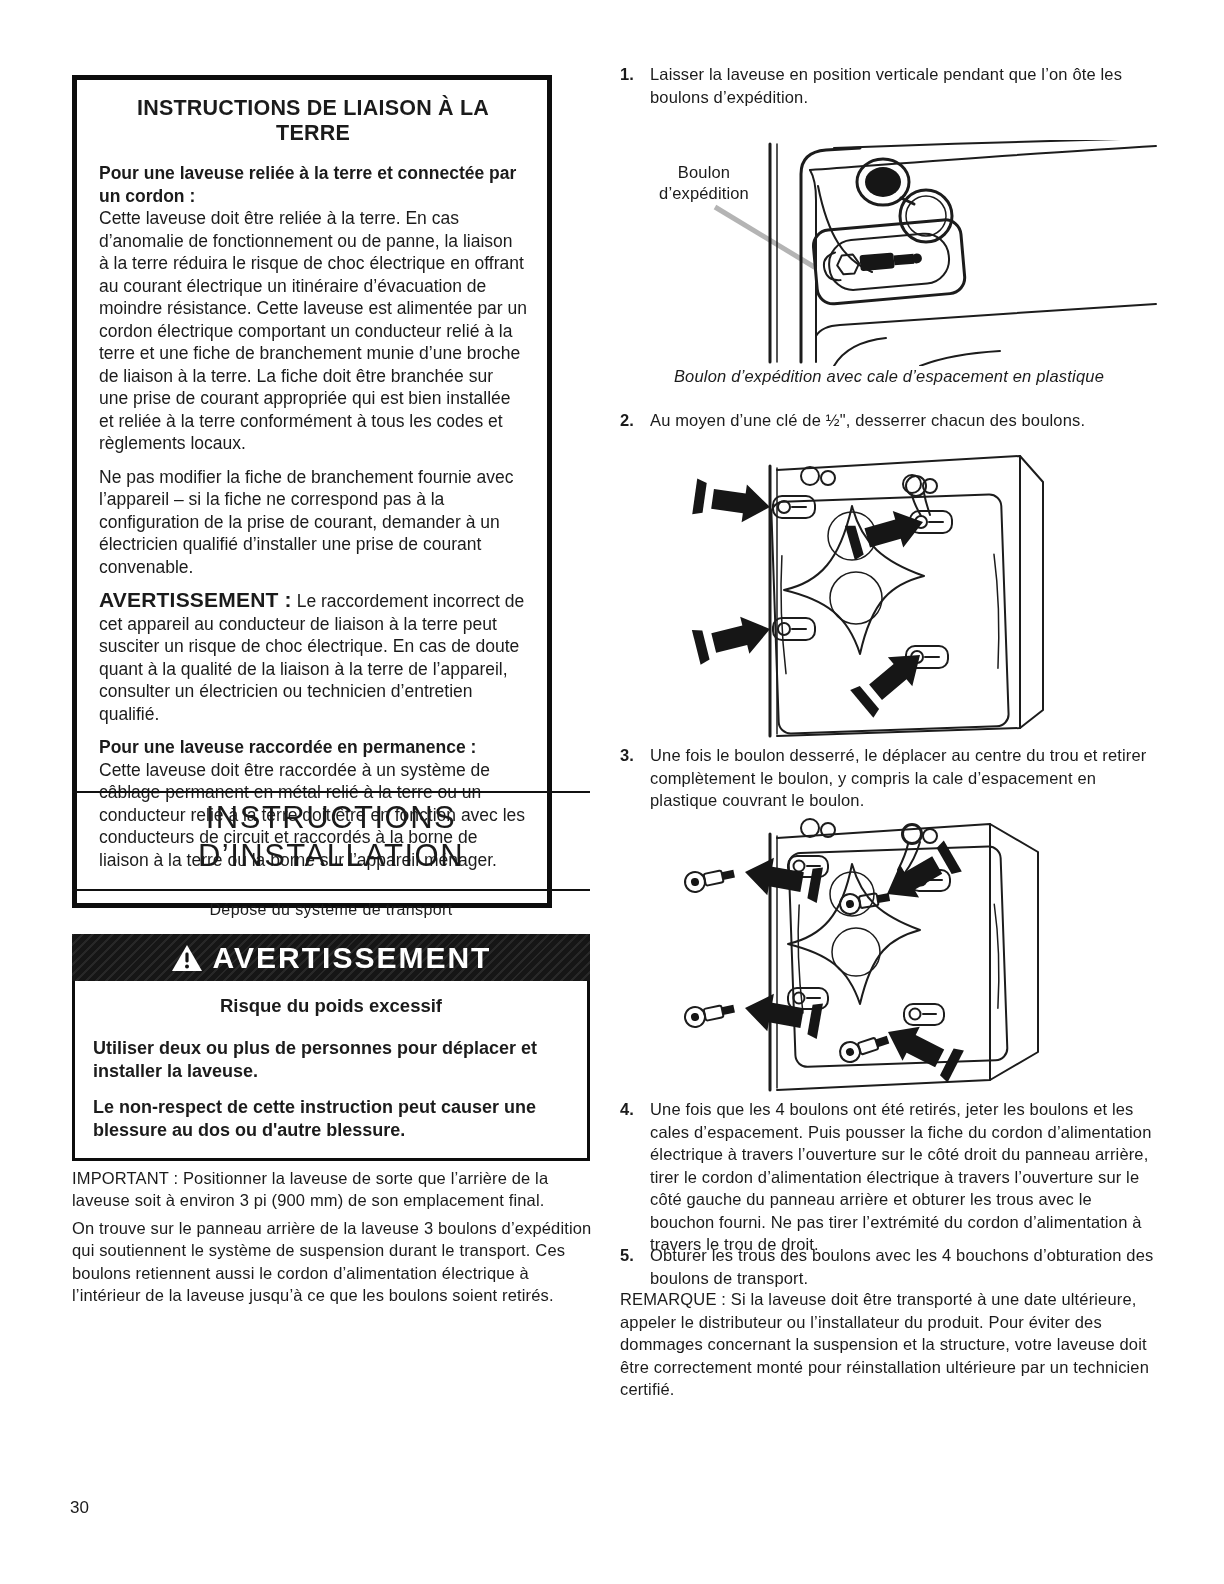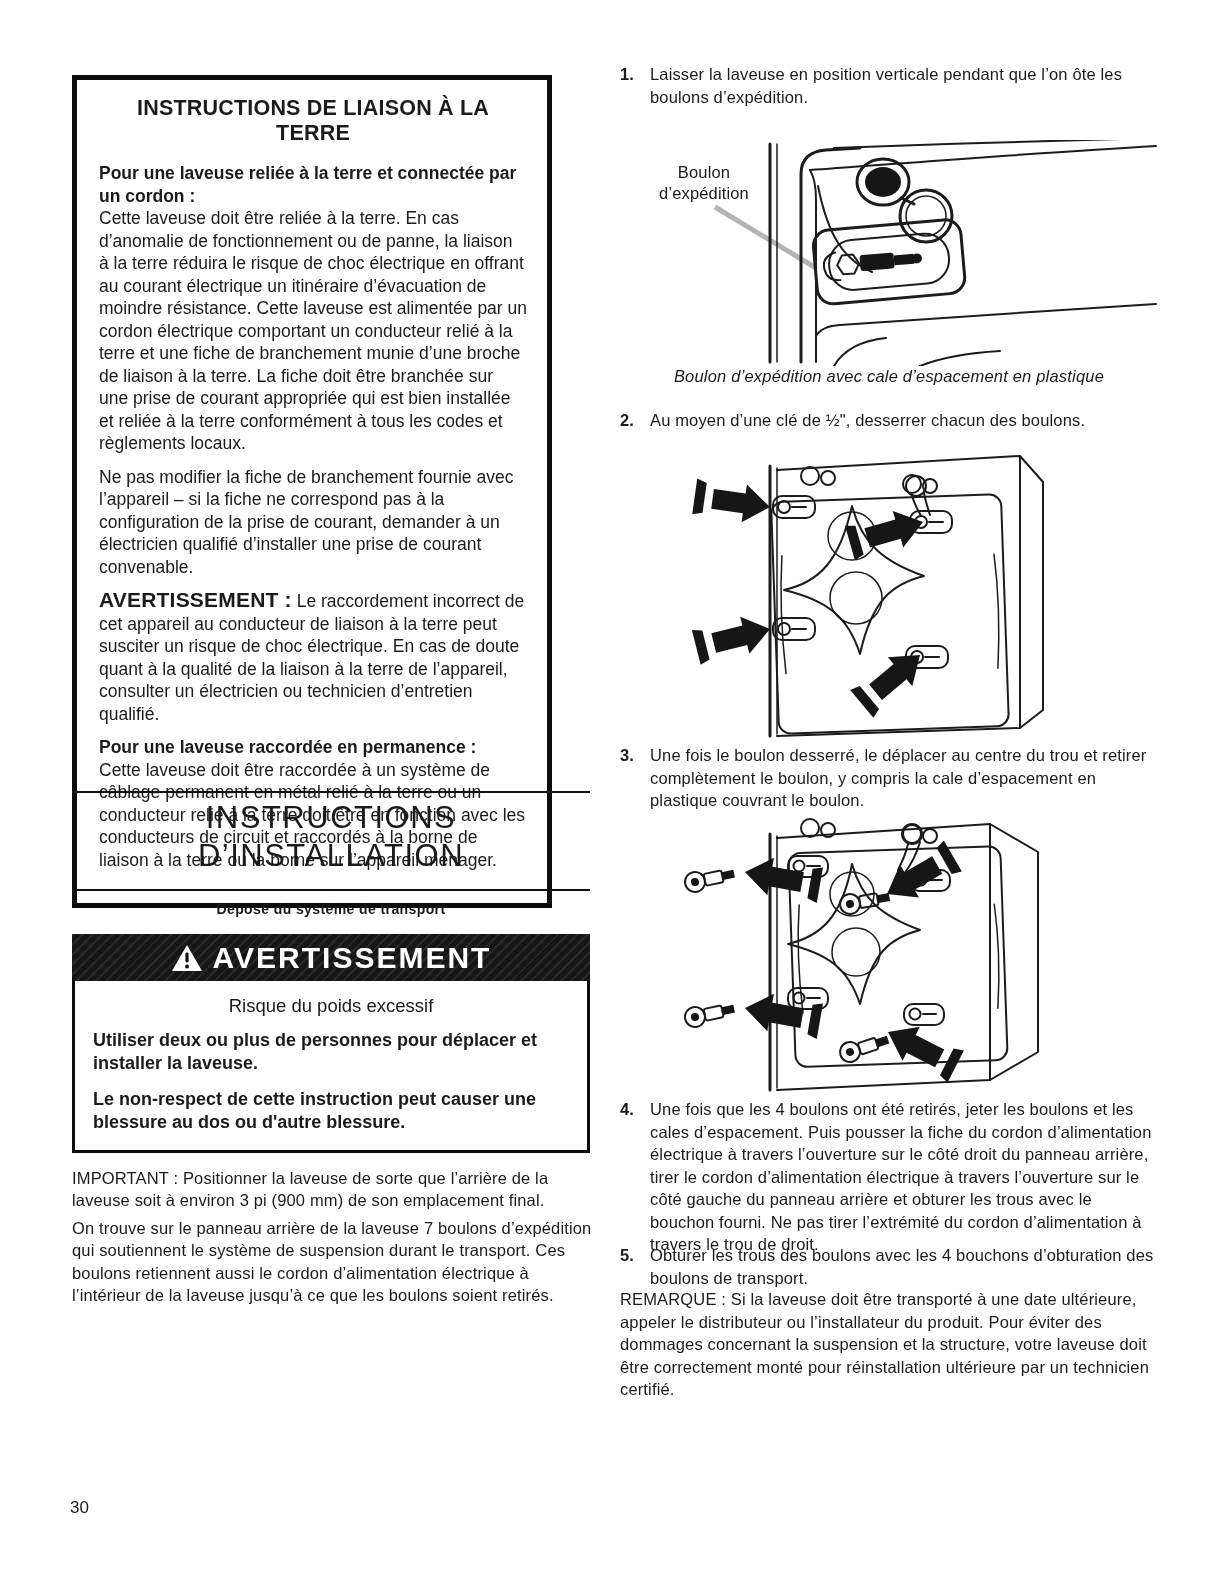--- a/index.html
+++ b/index.html
@@ -11,29 +11,29 @@
   .ground-box{left:72px;top:75px;width:480px;border:5px solid #0d0d0d;
               box-sizing:border-box;padding:14px 20px 16px 22px;background:#fff;}
   .ground-title{font-size:21.5px;font-weight:bold;text-align:center;margin:2px 0 16px 0;letter-spacing:.2px;}
   .gb-lead{font-size:17.5px;font-weight:bold;line-height:22.5px;margin:0;}
   .gb-body{font-size:17.5px;line-height:22.5px;margin:0 0 11px 0;}
   .gb-bigwarn{font-size:21px;font-weight:bold;letter-spacing:.2px;}
 
   .rule{left:72px;width:518px;height:2px;background:#111;}
   .install-title{left:72px;top:799px;width:518px;text-align:center;font-size:31px;line-height:38px;
                  font-weight:normal;letter-spacing:1.5px;}
-  .depose-sub{left:72px;top:901px;width:518px;text-align:center;font-size:14px;font-weight:bold;letter-spacing:.4px;}
+  .depose-sub{left:72px;top:901px;width:518px;text-align:center;font-size:16px;font-weight:normal;letter-spacing:.4px;}
 
   .warnbox{left:72px;top:934px;width:518px;box-sizing:border-box;}
   .warn-header{height:47px;background:#161616;
      background-image:repeating-linear-gradient(135deg,rgba(255,255,255,.08) 0 2px,rgba(0,0,0,0) 2px 7px);
      display:flex;align-items:center;justify-content:center;gap:10px;}
   .warn-header-text{color:#fff;font-size:30px;font-weight:bold;letter-spacing:2px;}
   .warn-body{border:3px solid #0d0d0d;border-top:none;box-sizing:border-box;padding:10px 18px 14px 18px;}
-  .risk-title{text-align:center;font-size:18.5px;font-weight:normal;margin:4px 0 12px 0;}
+  .risk-title{text-align:center;font-size:18.5px;font-weight:bold;margin:4px 0 20px 0;}
   .warn-par{font-size:18px;font-weight:bold;line-height:23px;margin:0 0 13px 0;}
   .warn-par:last-child{margin-bottom:2px;}
 
   .left-par{left:72px;width:524px;font-size:16.5px;line-height:22.5px;letter-spacing:.15px;}
   .lead-label{font-weight:normal;}
   .page-num{left:70px;top:1498px;font-size:17px;font-weight:normal;}
 
   
   .rc{left:620px;width:538px;}
   .step{display:flex;font-size:16.5px;line-height:22.5px;letter-spacing:.15px;}
@@ -88,21 +88,21 @@
     </div>
     <div class="warn-body">
       <div class="risk-title">Risque du poids excessif</div>
       <p class="warn-par">Utiliser deux ou plus de personnes pour déplacer et installer la laveuse.</p>
       <p class="warn-par">Le non-respect de cette instruction peut causer une blessure au dos ou d'autre blessure.</p>
     </div>
   </div>
 
   <p class="abs left-par" style="top:1150px"><span class="lead-label">IMPORTANT :</span> <span>Positionner la laveuse de sorte que l’arrière de la laveuse soit à environ 3 pi (900 mm) de son emplacement final.</span></p>
 
-  <p class="abs left-par" style="top:1200px">On trouve sur le panneau arrière de la laveuse 7 boulons d’expédition qui soutiennent le système de suspension durant le transport. Ces boulons retiennent aussi le cordon d’alimentation électrique à l’intérieur de la laveuse jusqu’à ce que les boulons soient retirés.</p>
+  <p class="abs left-par" style="top:1200px">On trouve sur le panneau arrière de la laveuse 3 boulons d’expédition qui soutiennent le système de suspension durant le transport. Ces boulons retiennent aussi le cordon d’alimentation électrique à l’intérieur de la laveuse jusqu’à ce que les boulons soient retirés.</p>
 
   <div class="abs page-num">30</div>
 
   <div class="abs rc step" style="top:63px">
     <span class="step-num">1.</span>
     <span class="step-text">Laisser la laveuse en position verticale pendant que l’on ôte les boulons d’expédition.</span>
   </div>
 
   <div class="abs fig-caption" style="top:367px">Boulon d’expédition avec cale d’espacement en plastique</div>
 

